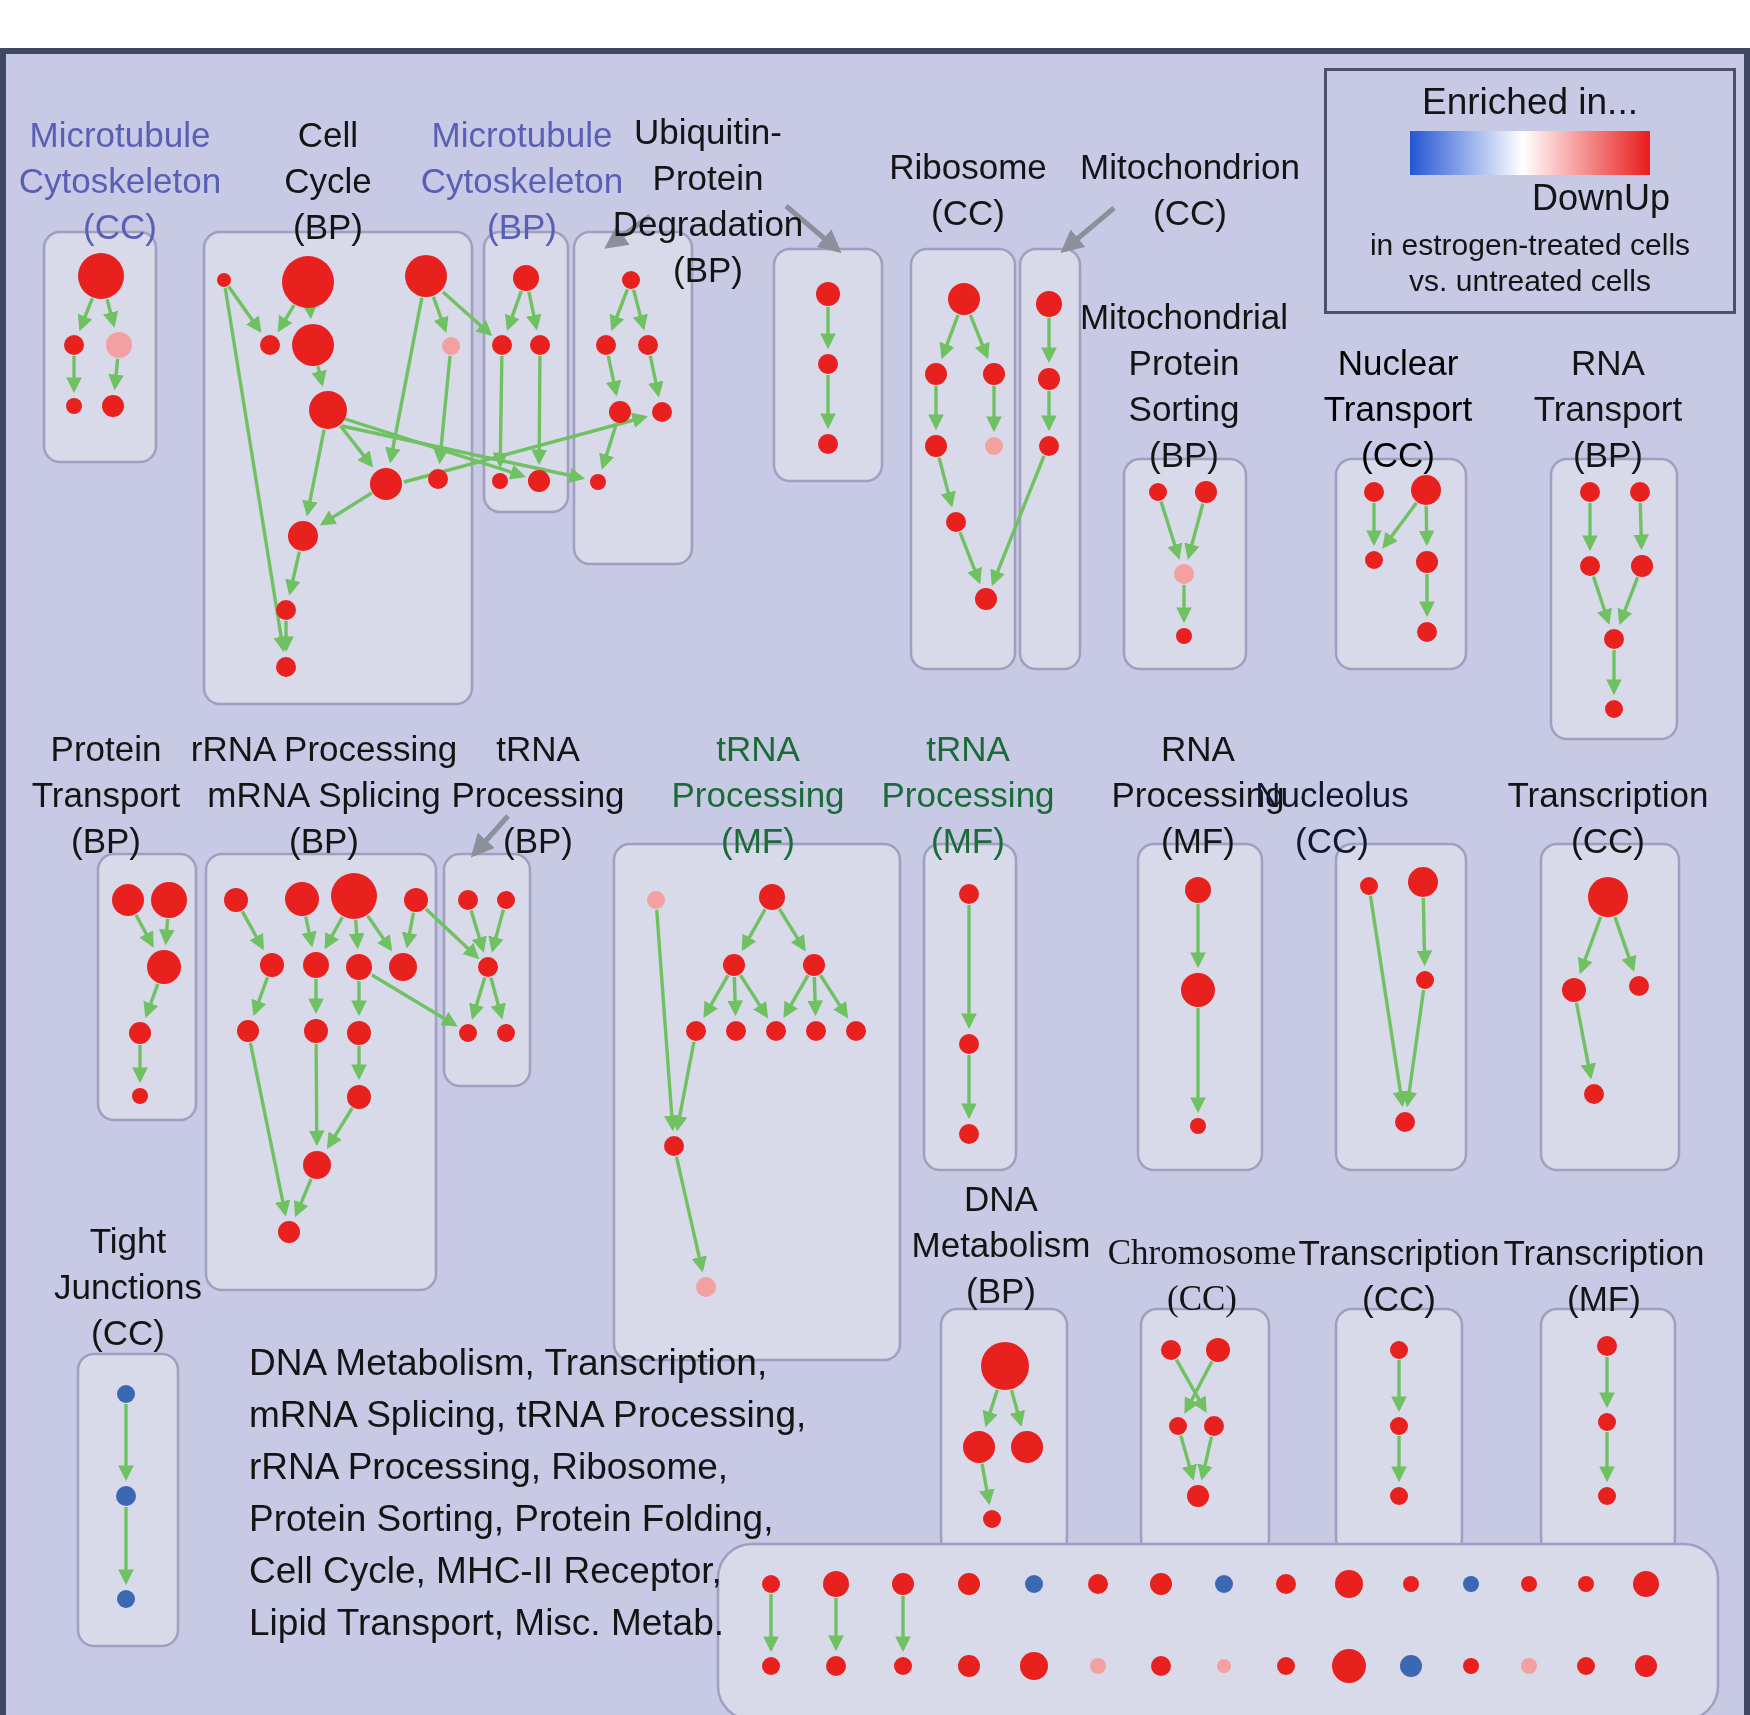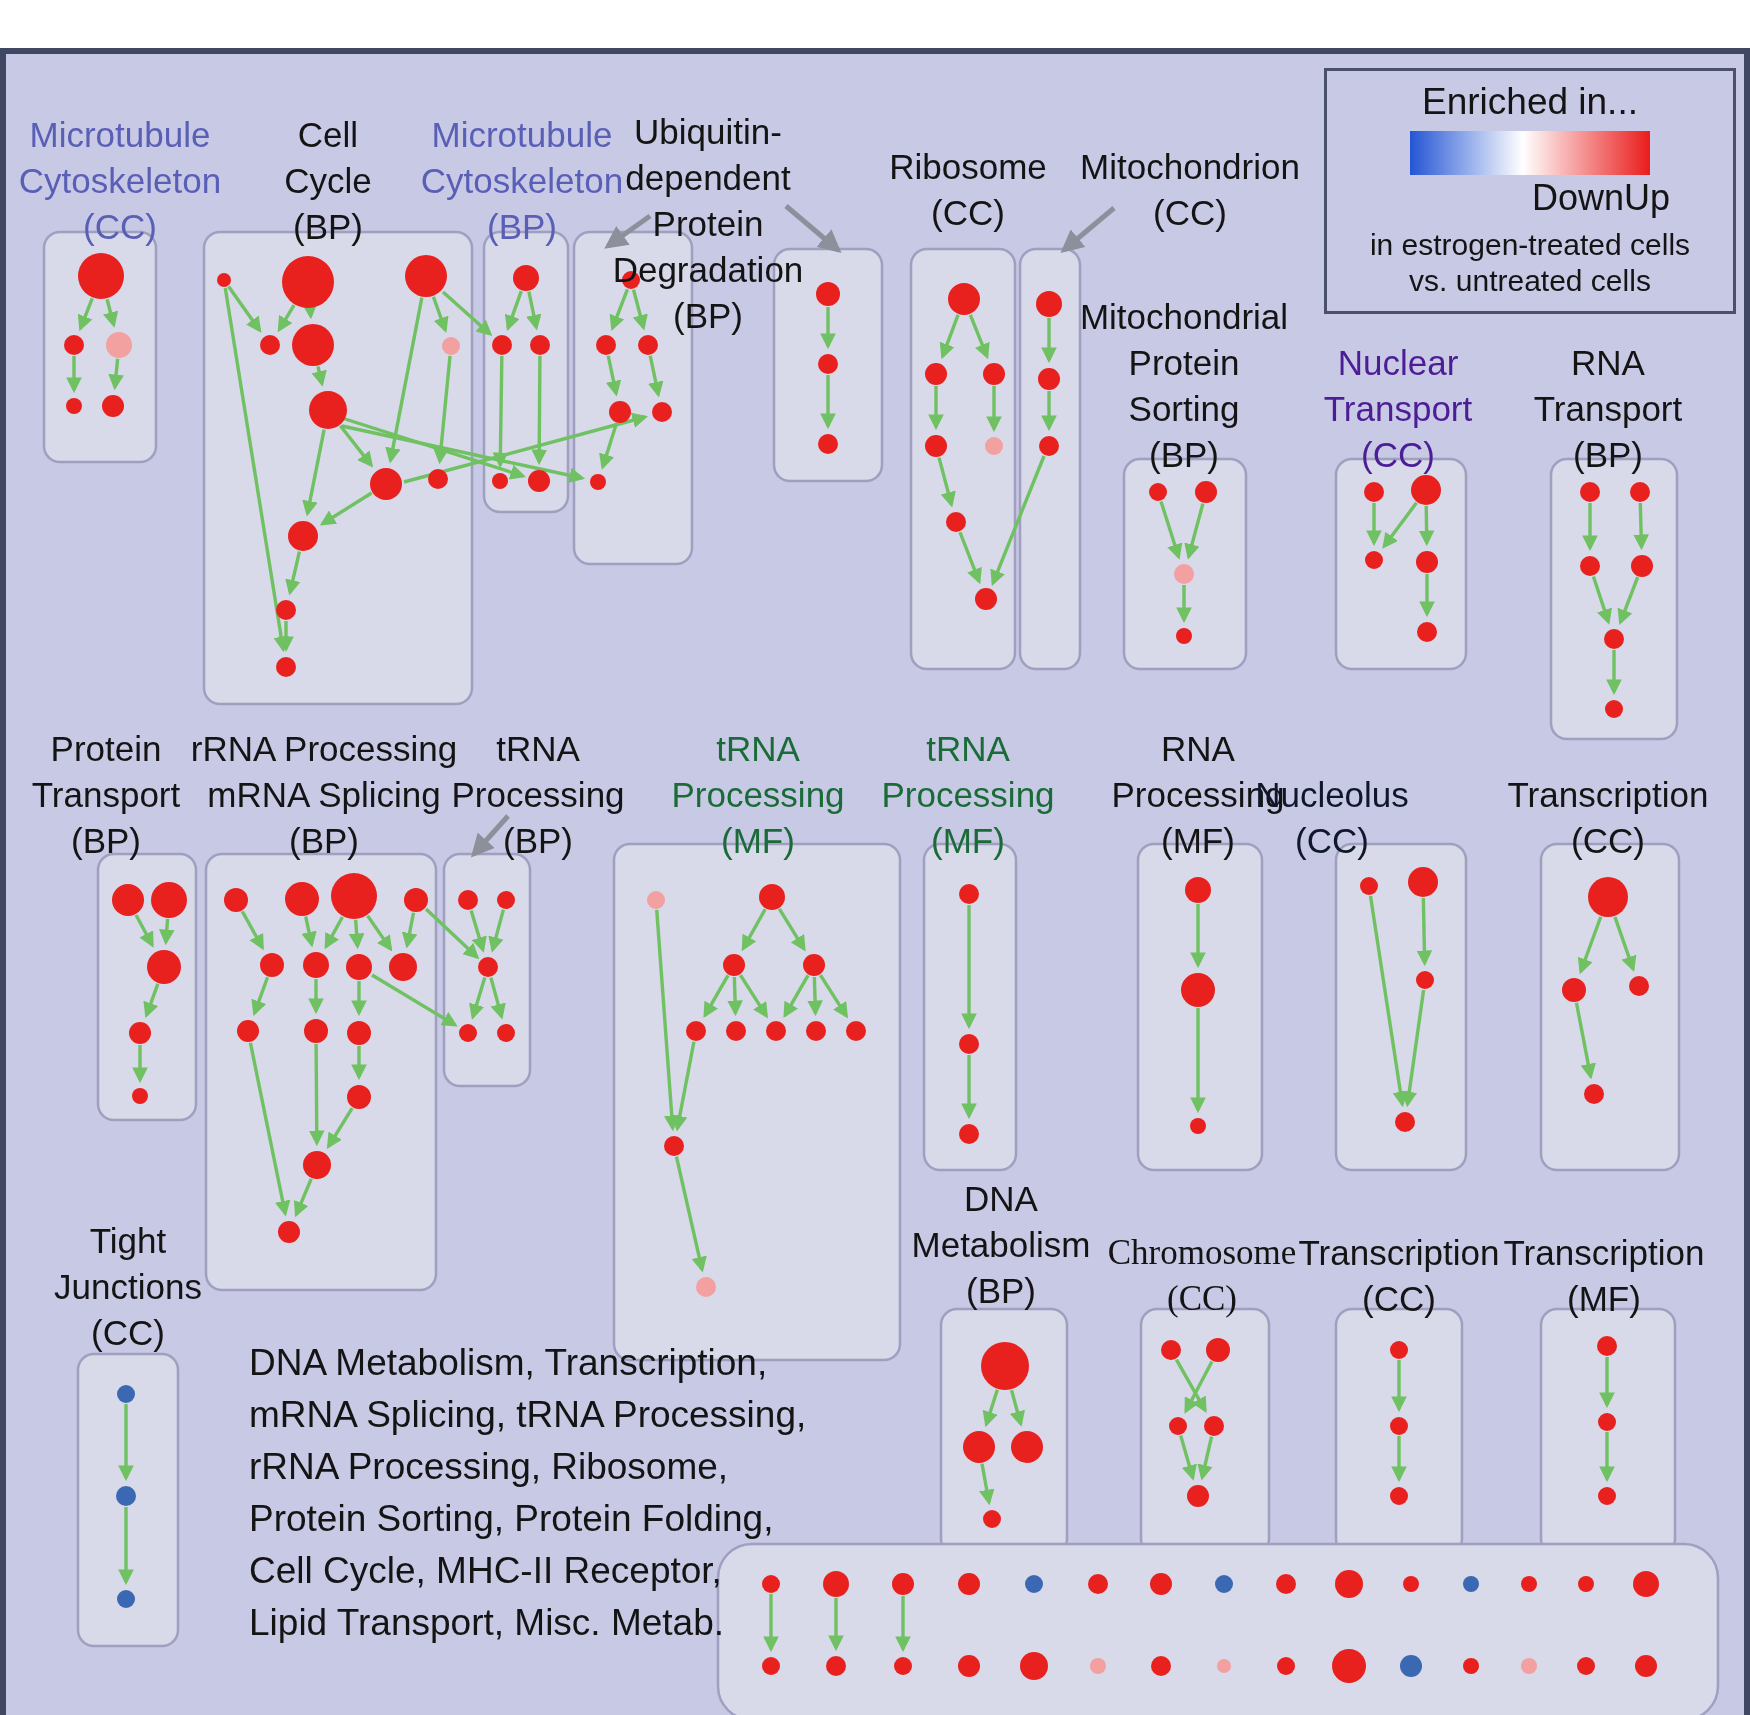--- a/index.html
+++ b/index.html
@@ -353,40 +353,39 @@
         <div>Cycle</div>
         <div>(BP)</div>
       </div>
       <div class="glabel" style="left: 336px; top: 58px; color: rgb(90, 95, 182);">
         <div>Microtubule</div>
         <div>Cytoskeleton</div>
         <div>(BP)</div>
       </div>
       <div class="glabel" style="left: 522px; top: 55px; color: rgb(20, 20, 20);">
         <div>Ubiquitin-</div>
-        <div>dependent</div>
         <div>Protein</div>
         <div>Degradation</div>
         <div>(BP)</div>
       </div>
       <div class="glabel" style="left: 782px; top: 90px; color: rgb(20, 20, 20);">
         <div>Ribosome</div>
         <div>(CC)</div>
       </div>
       <div class="glabel" style="left: 1004px; top: 90px; color: rgb(20, 20, 20);">
         <div>Mitochondrion</div>
         <div>(CC)</div>
       </div>
       <div class="glabel" style="left: 998px; top: 240px; color: rgb(20, 20, 20);">
         <div>Mitochondrial</div>
         <div>Protein</div>
         <div>Sorting</div>
         <div>(BP)</div>
       </div>
-      <div class="glabel" style="left: 1212px; top: 286px; color: #4c1d95;">
+      <div class="glabel" style="left: 1212px; top: 286px; color: #000000;">
         <div>Nuclear</div>
         <div>Transport</div>
         <div>(CC)</div>
       </div>
       <div class="glabel" style="left: 1422px; top: 286px; color: rgb(20, 20, 20);">
         <div>RNA</div>
         <div>Transport</div>
         <div>(BP)</div>
       </div>
       <div class="glabel" style="left: -80px; top: 672px; color: rgb(20, 20, 20);">

